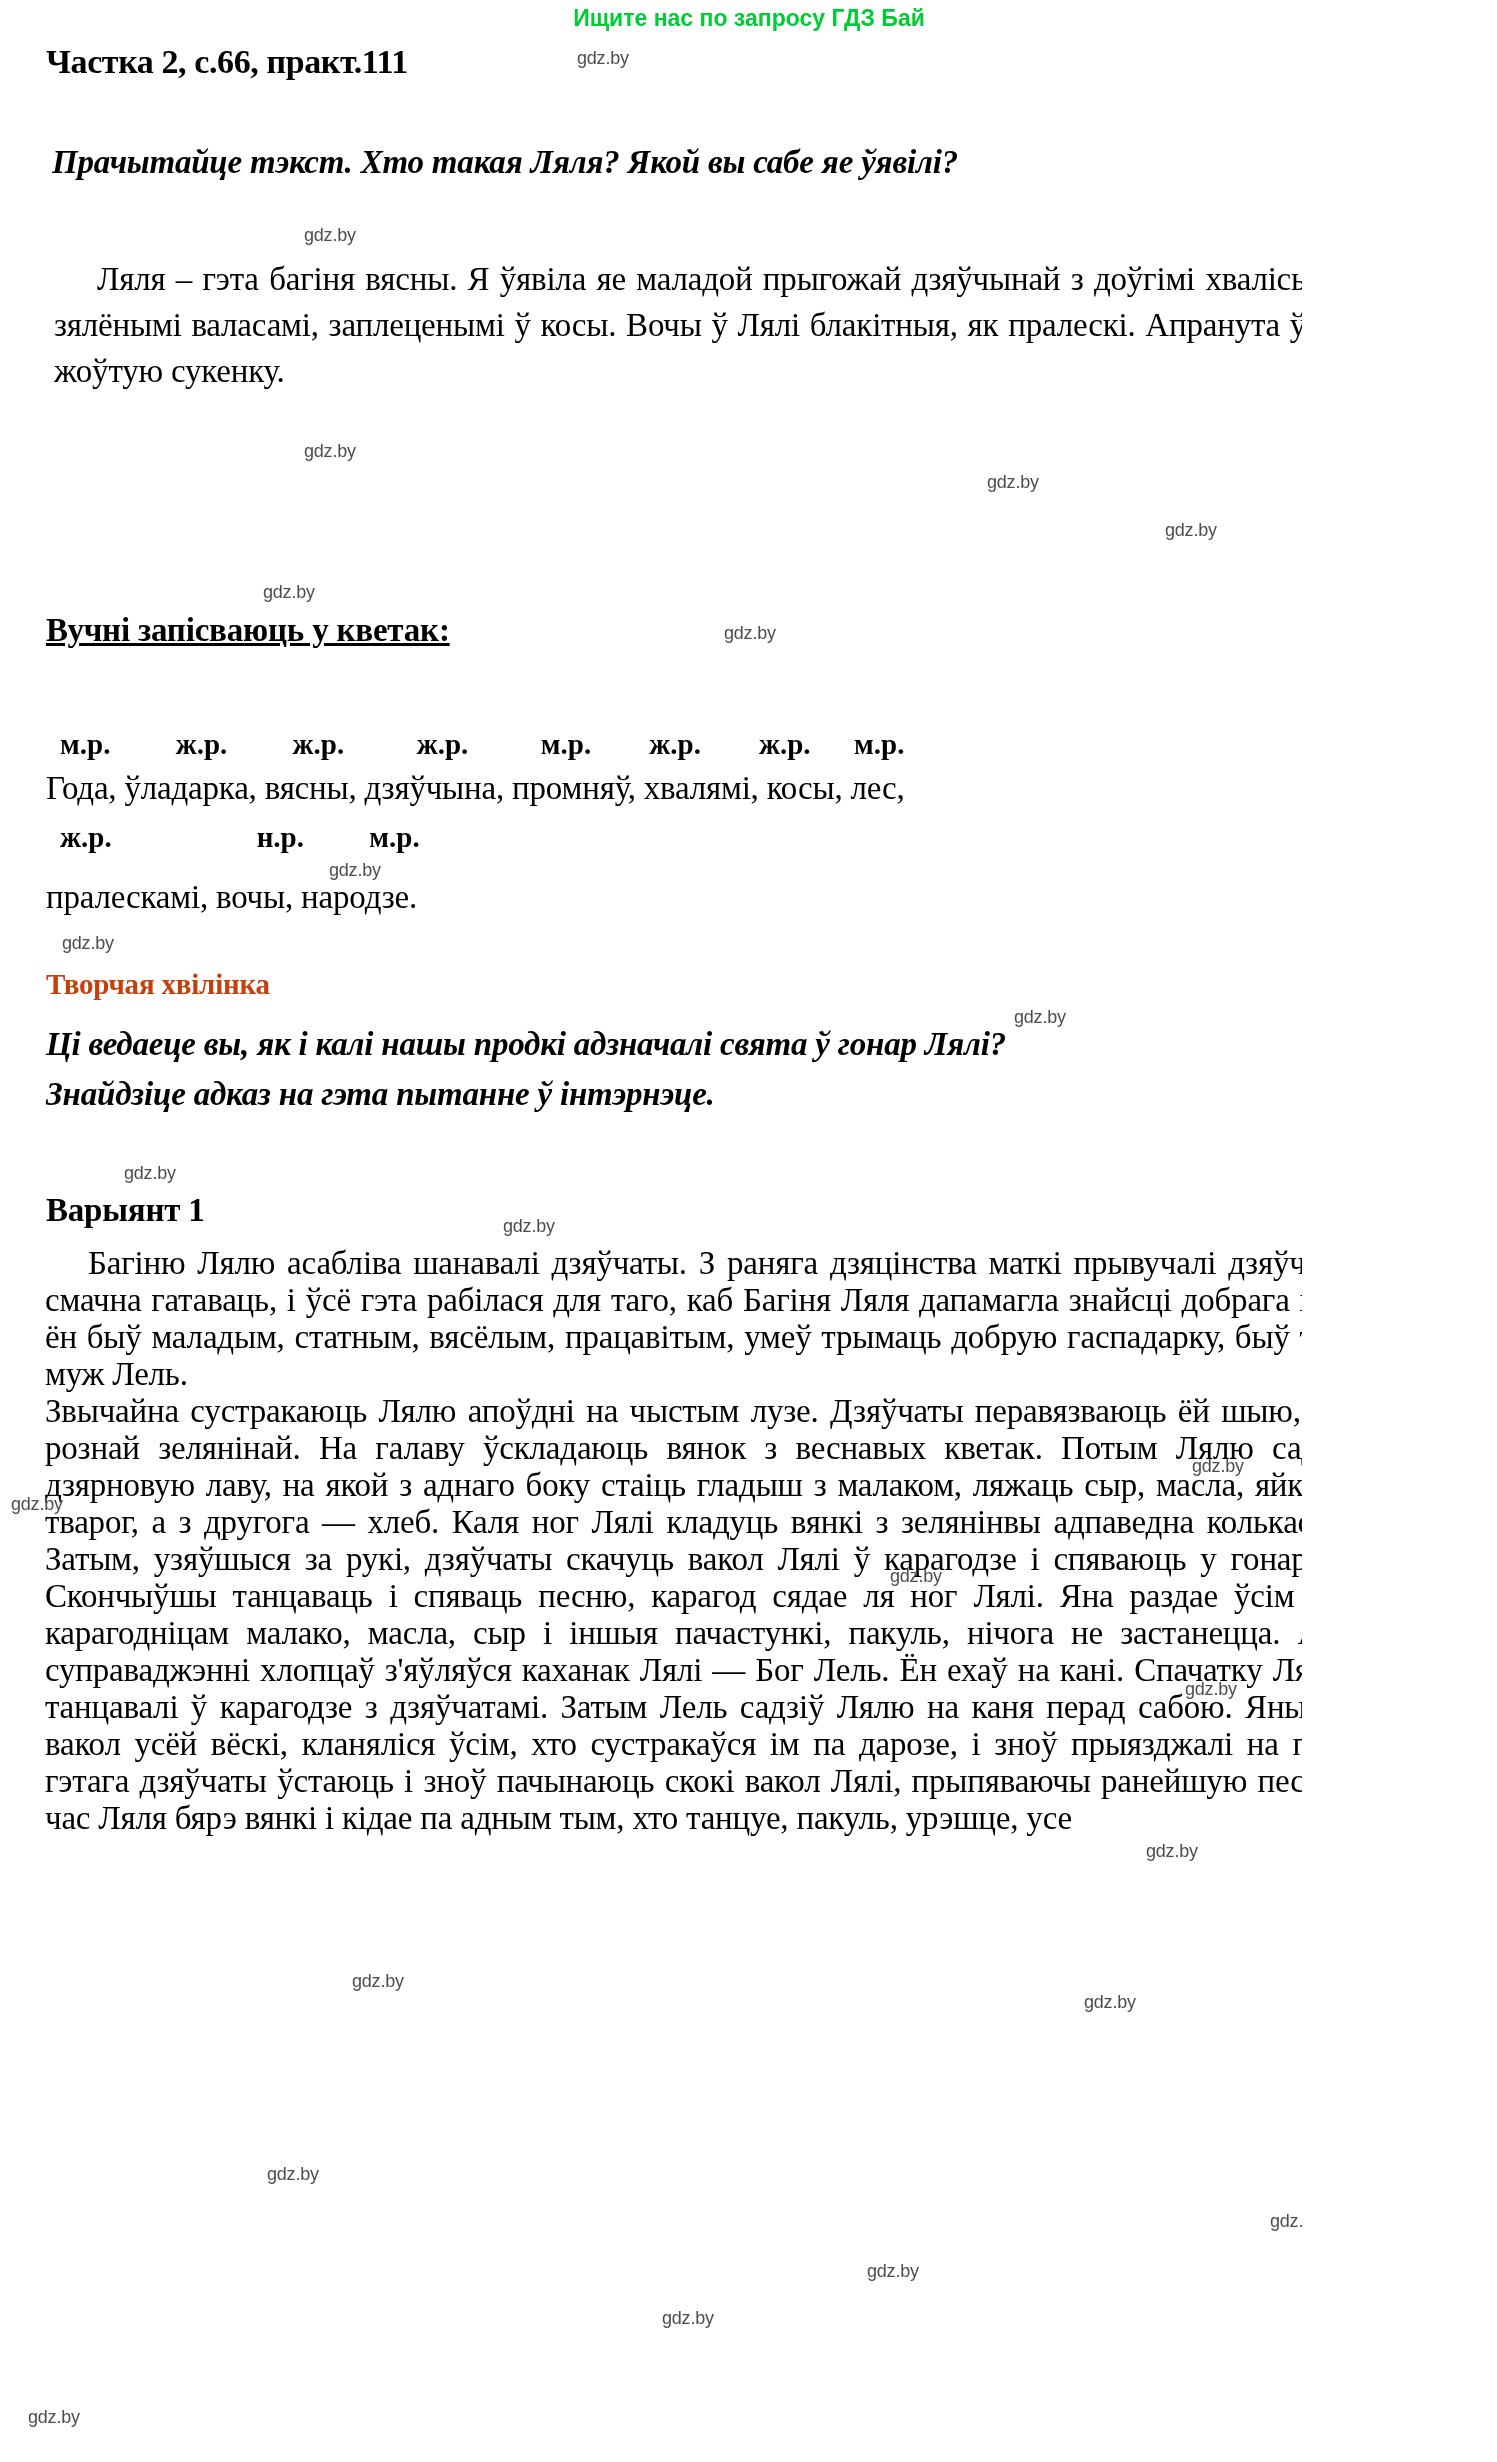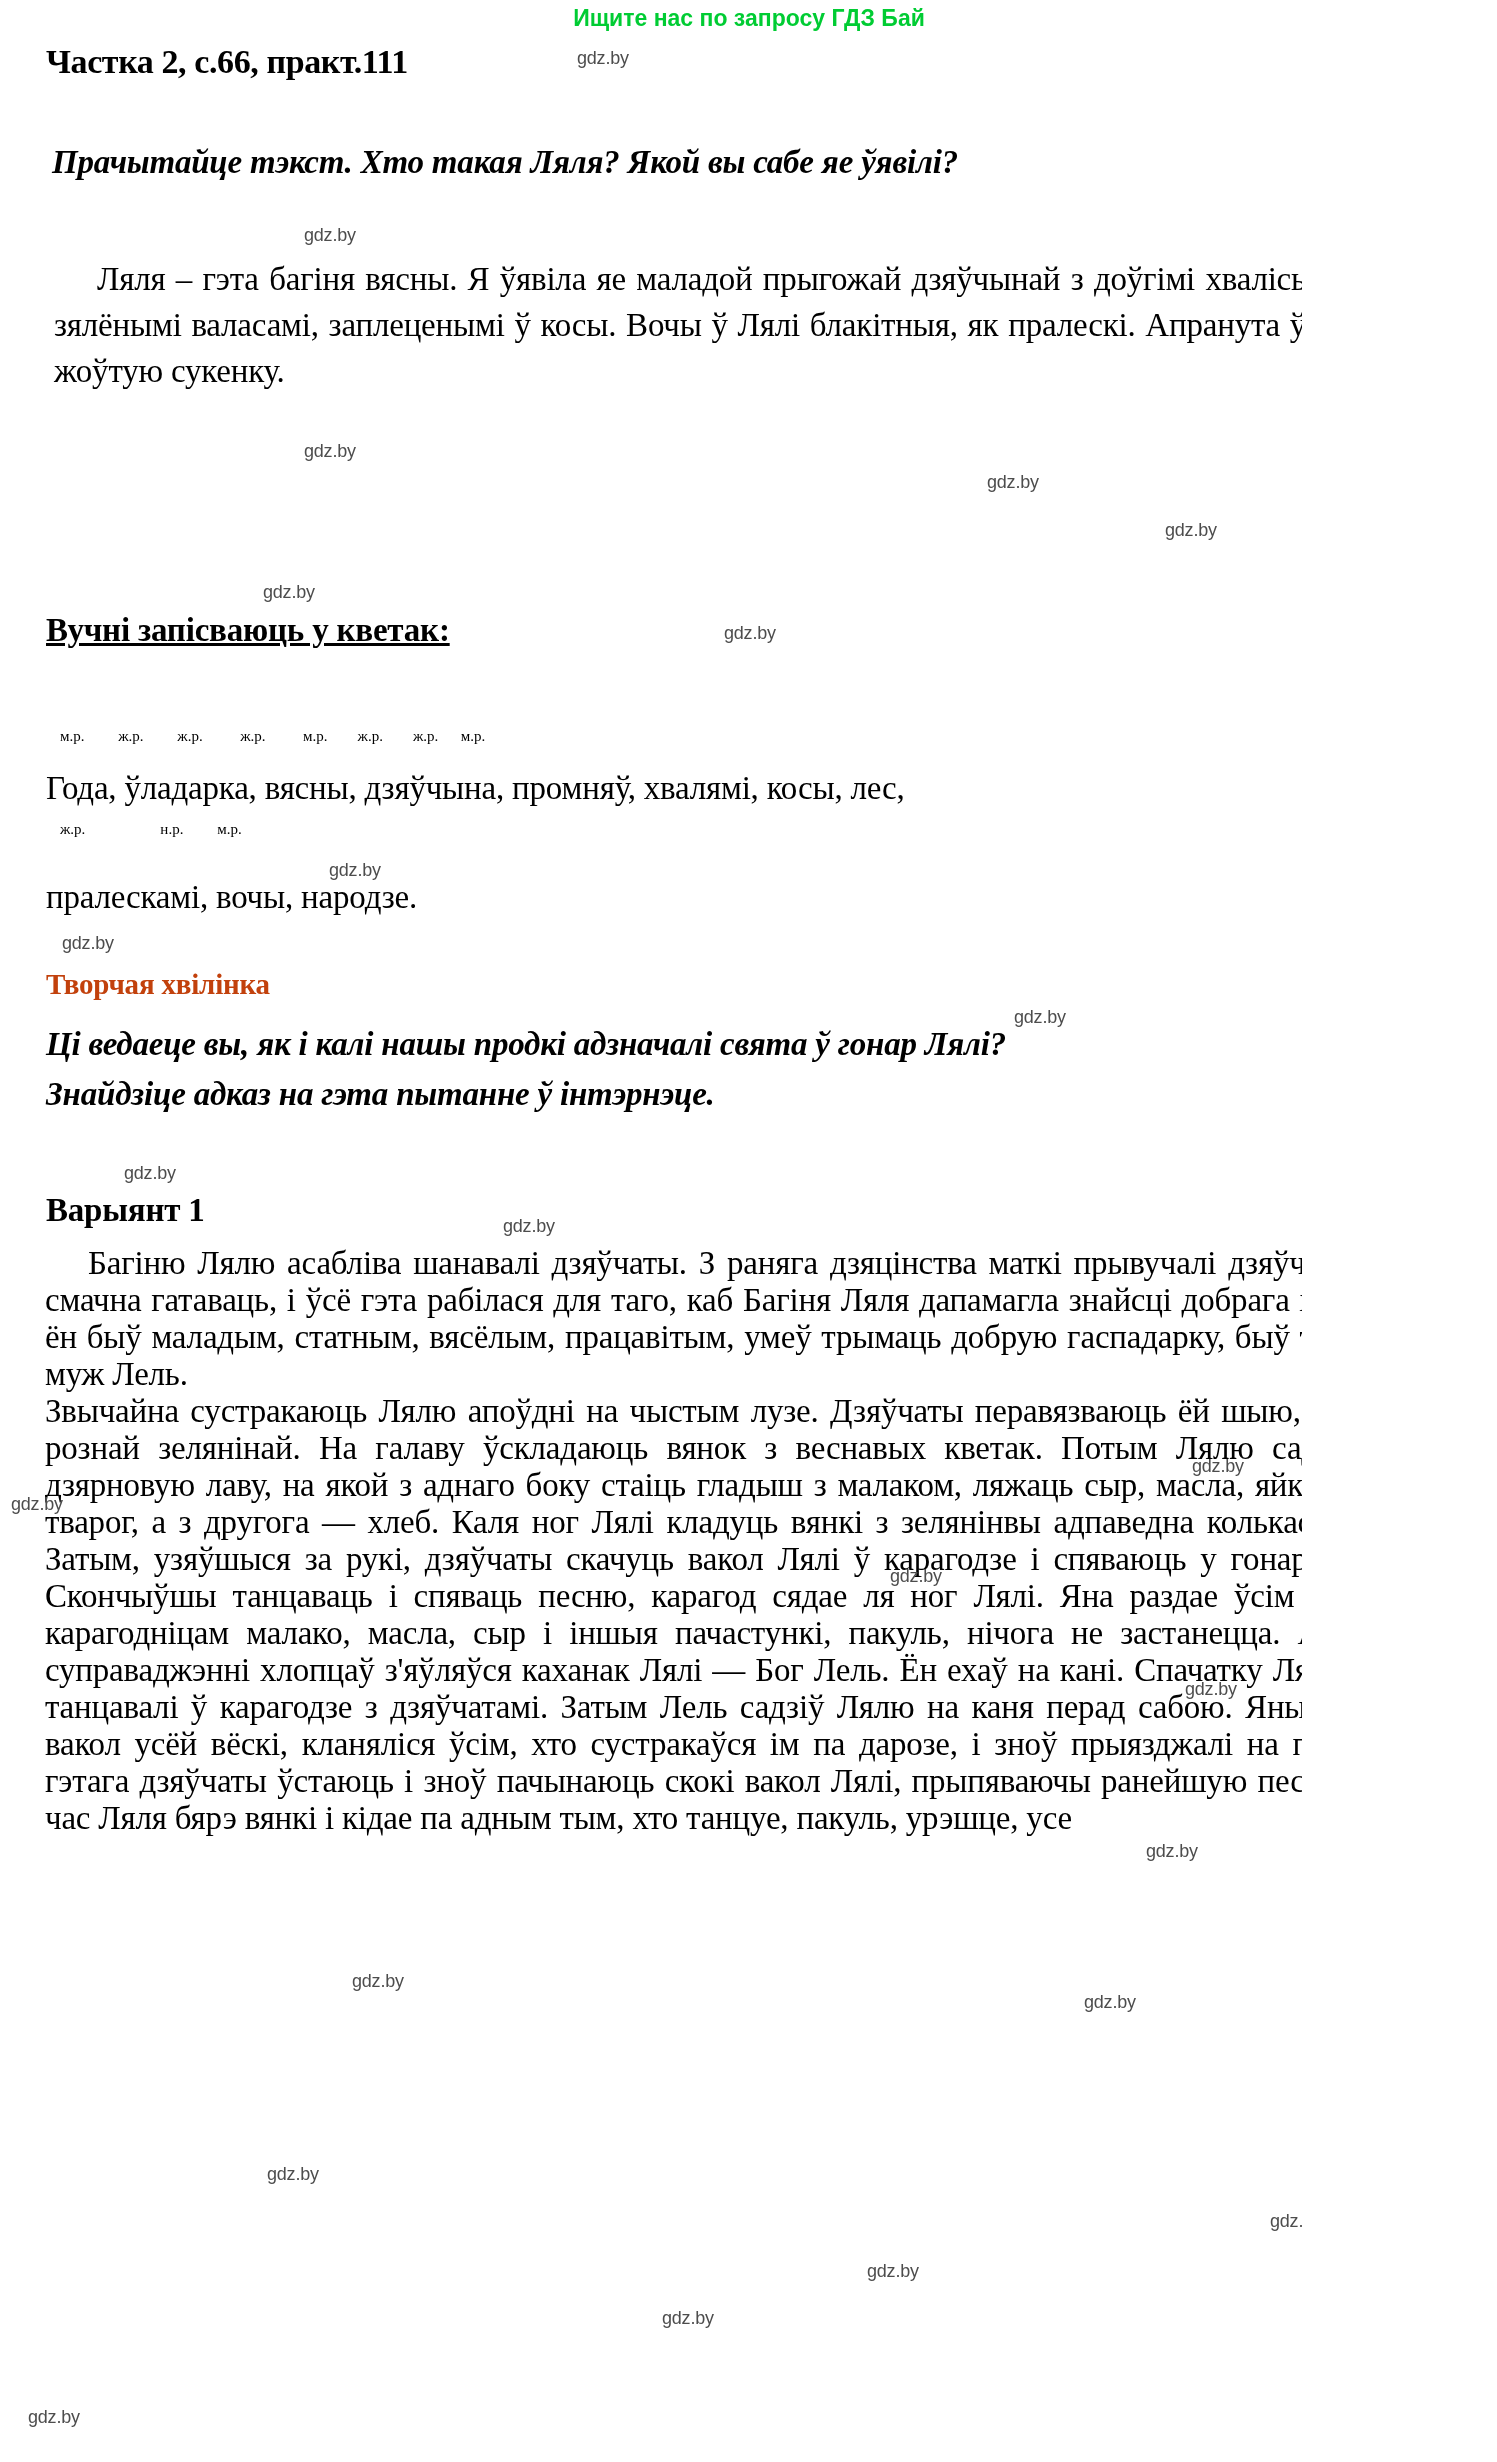--- a/index.html
+++ b/index.html
@@ -86,22 +86,22 @@
     letter-spacing: -0.2px;
   }
   .subhead.underline { text-decoration: underline; }
   .red-head {
     font-size: 29px;
     font-weight: bold;
     color: #c2410c;
     letter-spacing: -0.2px;
   }
   .gender-row {
-    font-size: 15px;
-    font-weight: normal;
+    font-size: 29px;
+    font-weight: bold;
     white-space: pre;
     letter-spacing: 0px;
   }
   .wordlist {
     font-size: 33px;
     letter-spacing: -0.2px;
     white-space: nowrap;
   }
   .longpara {
     font-size: 33px;

